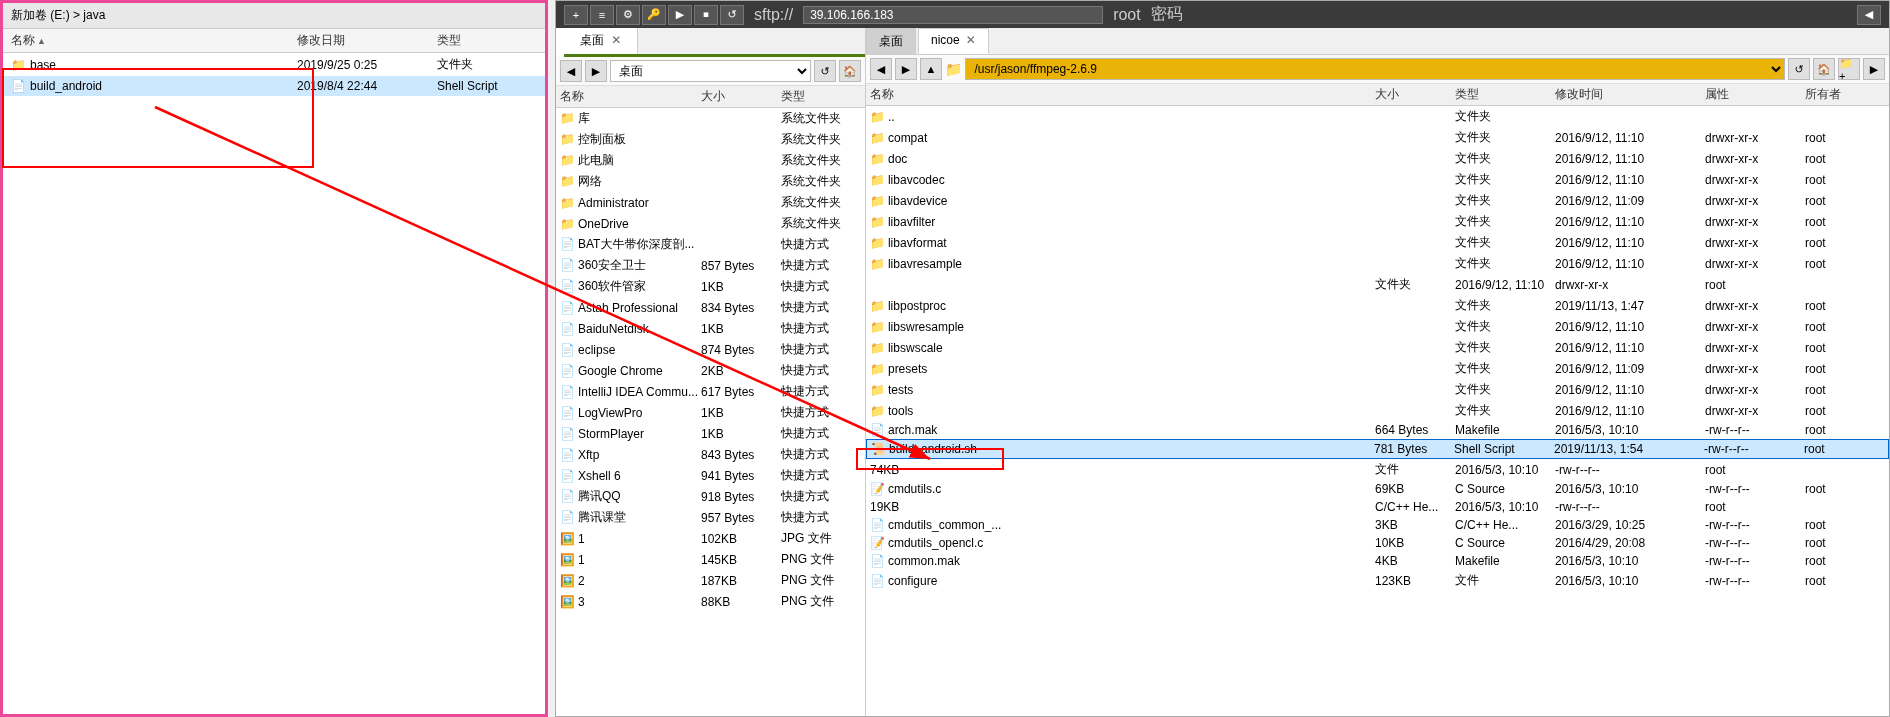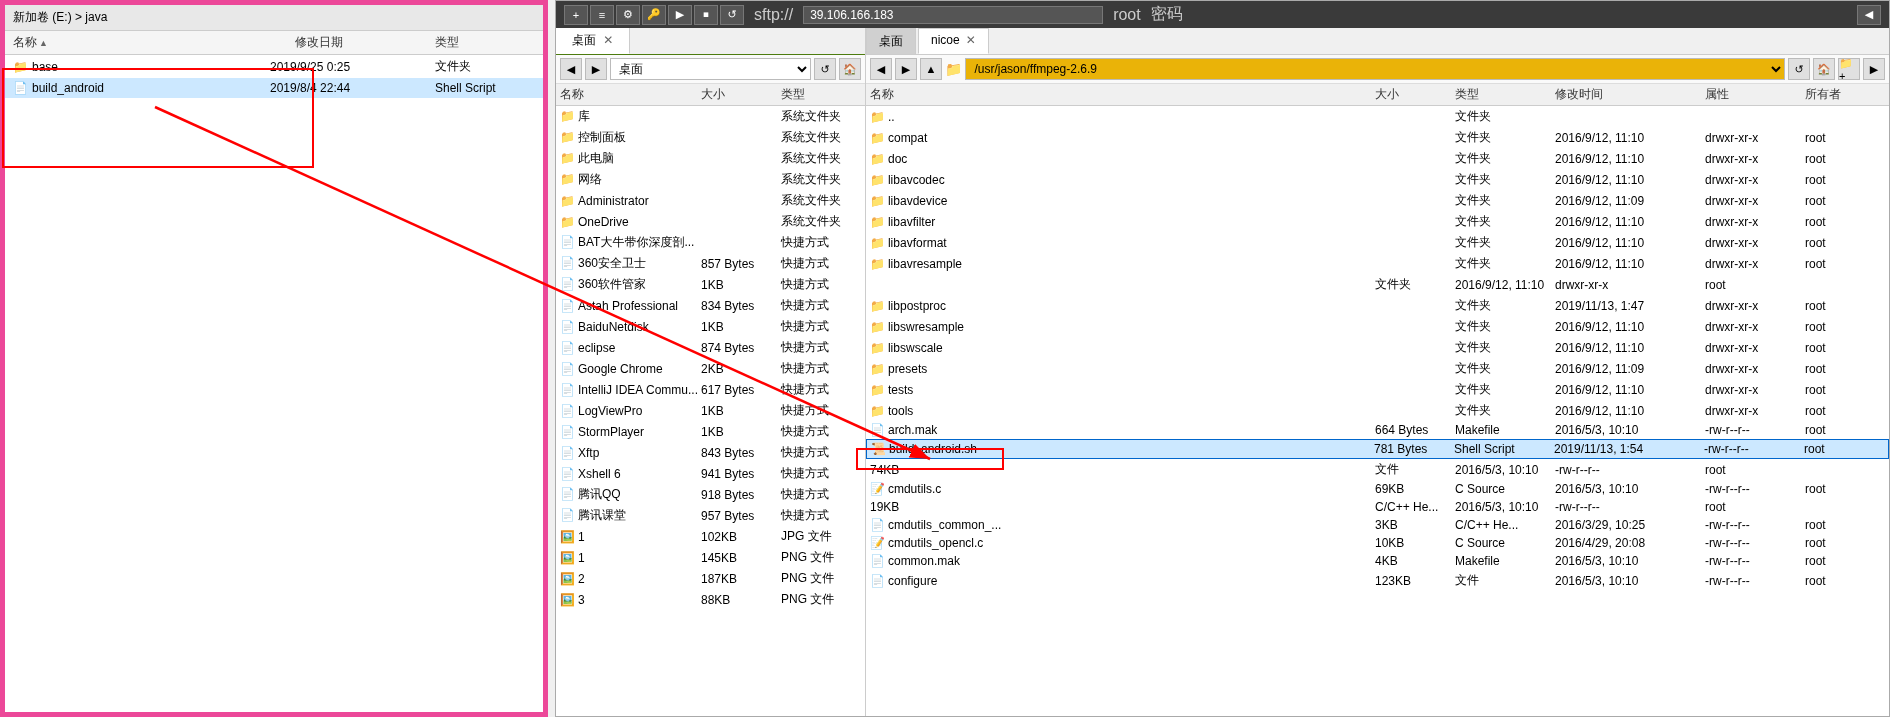--- a/index.html
+++ b/index.html
@@ -14,21 +14,21 @@
     }
 
     
     .left-panel {
       position: absolute;
       left: 0;
       top: 0;
       width: 548px;
       height: 717px;
       background: #fff;
-      border: 5px solid #ec4899;
+      border: 3px solid #ec4899;
       display: flex;
       flex-direction: column;
     }
 
     .left-panel .title-bar {
       background: #e8e8e8;
       padding: 4px 8px;
       font-size: 12px;
       border-bottom: 1px solid #ccc;
       display: flex;
@@ -51,21 +51,20 @@
       overflow-y: auto;
     }
 
     .file-row {
       display: grid;
       grid-template-columns: 1fr 140px 100px;
       padding: 3px 8px;
       align-items: center;
       cursor: pointer;
       font-size: 12px;
-      gap: 25px;
     }
     .file-row.selected { background: #cce8ff; }
 
     
     .red-box {
       position: absolute;
       border: 2px solid red;
       pointer-events: none;
       z-index: 100;
     }
@@ -100,21 +99,22 @@
     .local-pane {
       width: 310px;
       border-right: 1px solid #ccc;
       display: flex;
       flex-direction: column;
     }
 
     .pane-tabs {
       display: flex;
       background: #f0f0f0;
-      border-bottom: 1px solid #4d7c0f;
+      border-bottom: 3px solid #4d7c0f;
+      margin-left: 8px;
     }
 
     .pane-tab {
       padding: 4px 16px;
       font-size: 12px;
       cursor: pointer;
       border-right: 1px solid #ccc;
       background: #d0d0d0;
     }
 

